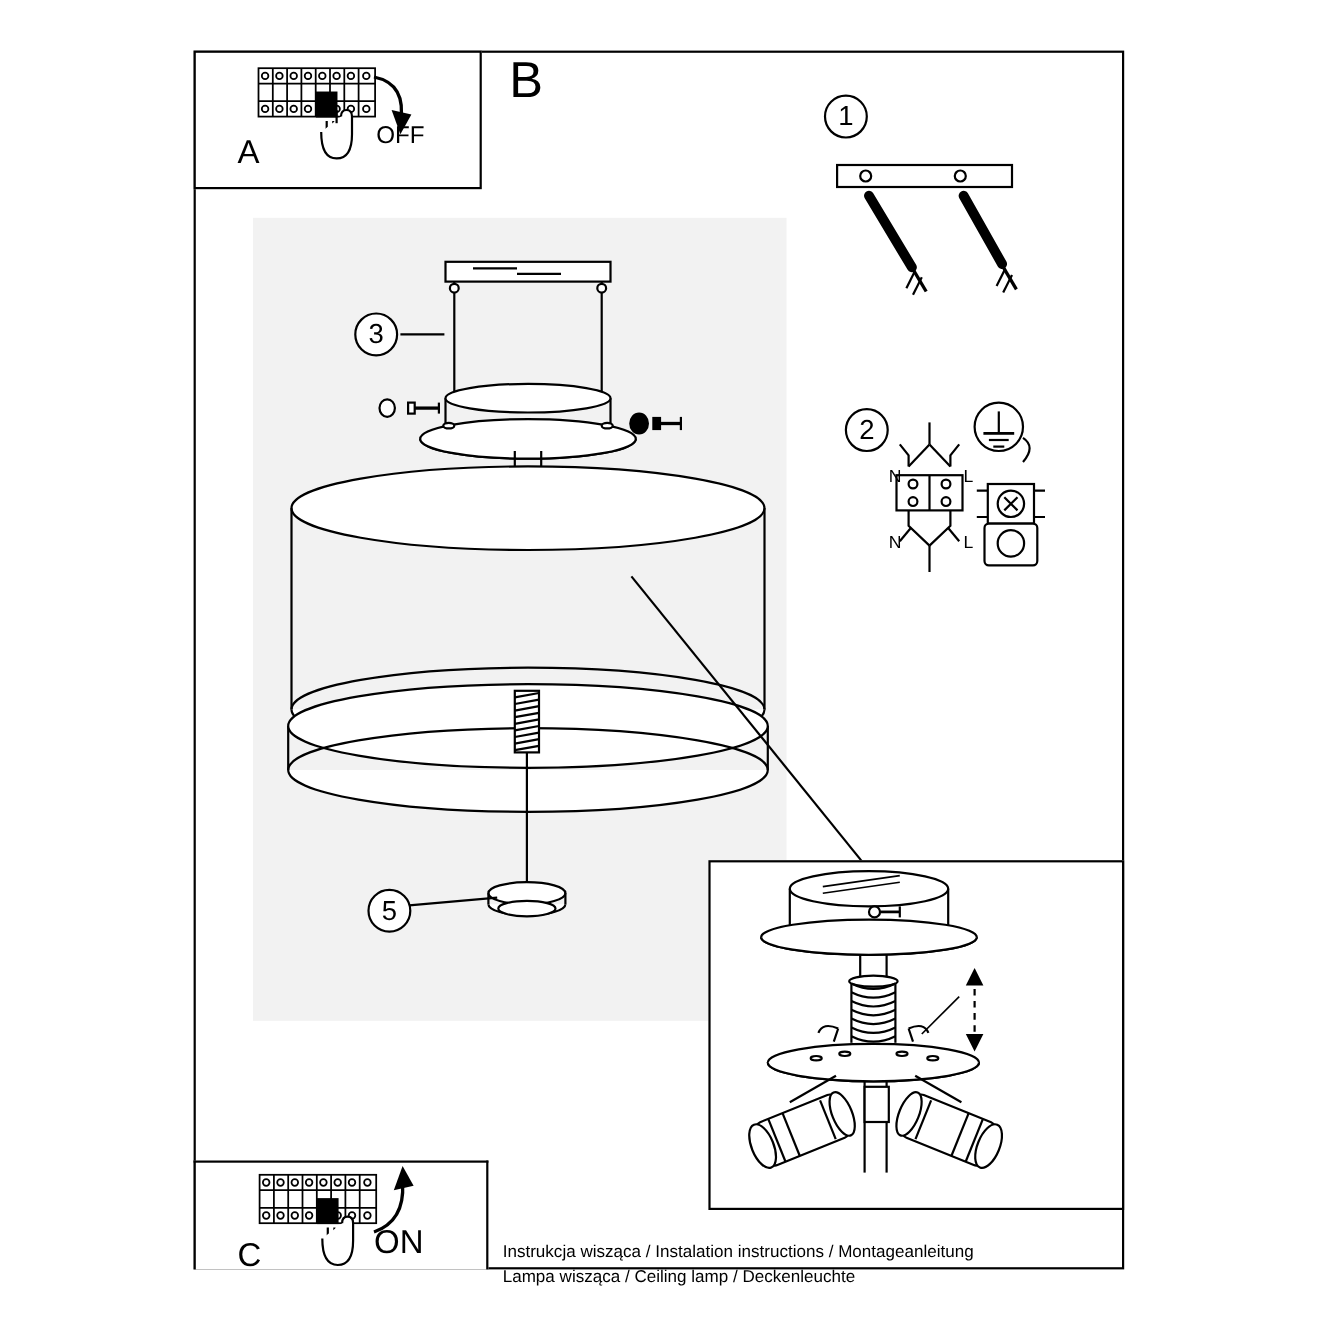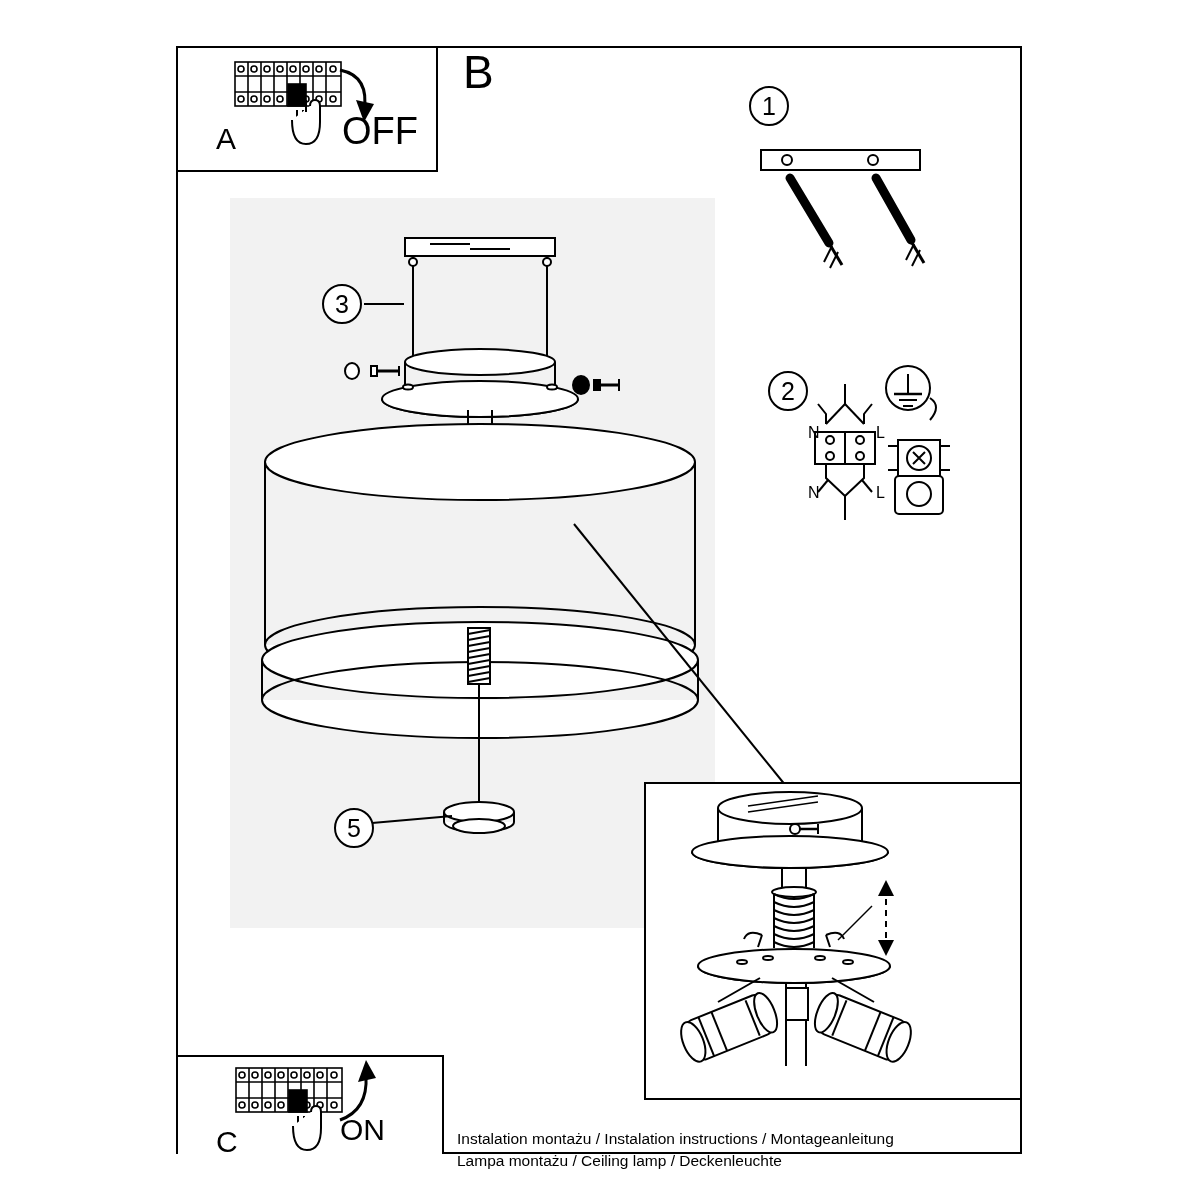--- a/index.html
+++ b/index.html
@@ -85,21 +85,21 @@
     font-size: 30px;
   }
   .label-c {
     left: 216px;
     top: 1125px;
     font-size: 30px;
   }
   .label-off {
     left: 342px;
     top: 110px;
-    font-size: 38px;
+    font-size: 22px;
   }
   .label-on {
     left: 340px;
     top: 1113px;
     font-size: 30px;
     text-align: right;
   }
 
   .circle-num {
     width: 40px;
@@ -458,17 +458,17 @@
   <div class="abs label-off">OFF</div>
   <div class="abs label-c">C</div>
   <div class="abs label-on">ON</div>
 
   <div class="abs circle-num c1">1</div>
   <div class="abs circle-num c2">2</div>
   <div class="abs circle-num c3">3</div>
   <div class="abs circle-num c5">5</div>
 
   <div class="abs caption">
-    <div>Instalation montażu / Instalation instructions / Montageanleitung</div>
-    <div>Lampa montażu / Ceiling lamp / Deckenleuchte</div>
+    <div>Instrukcja wisząca / Instalation instructions / Montageanleitung</div>
+    <div>Lampa wisząca / Ceiling lamp / Deckenleuchte</div>
   </div>
 
 </div>
 
 </body></html>

